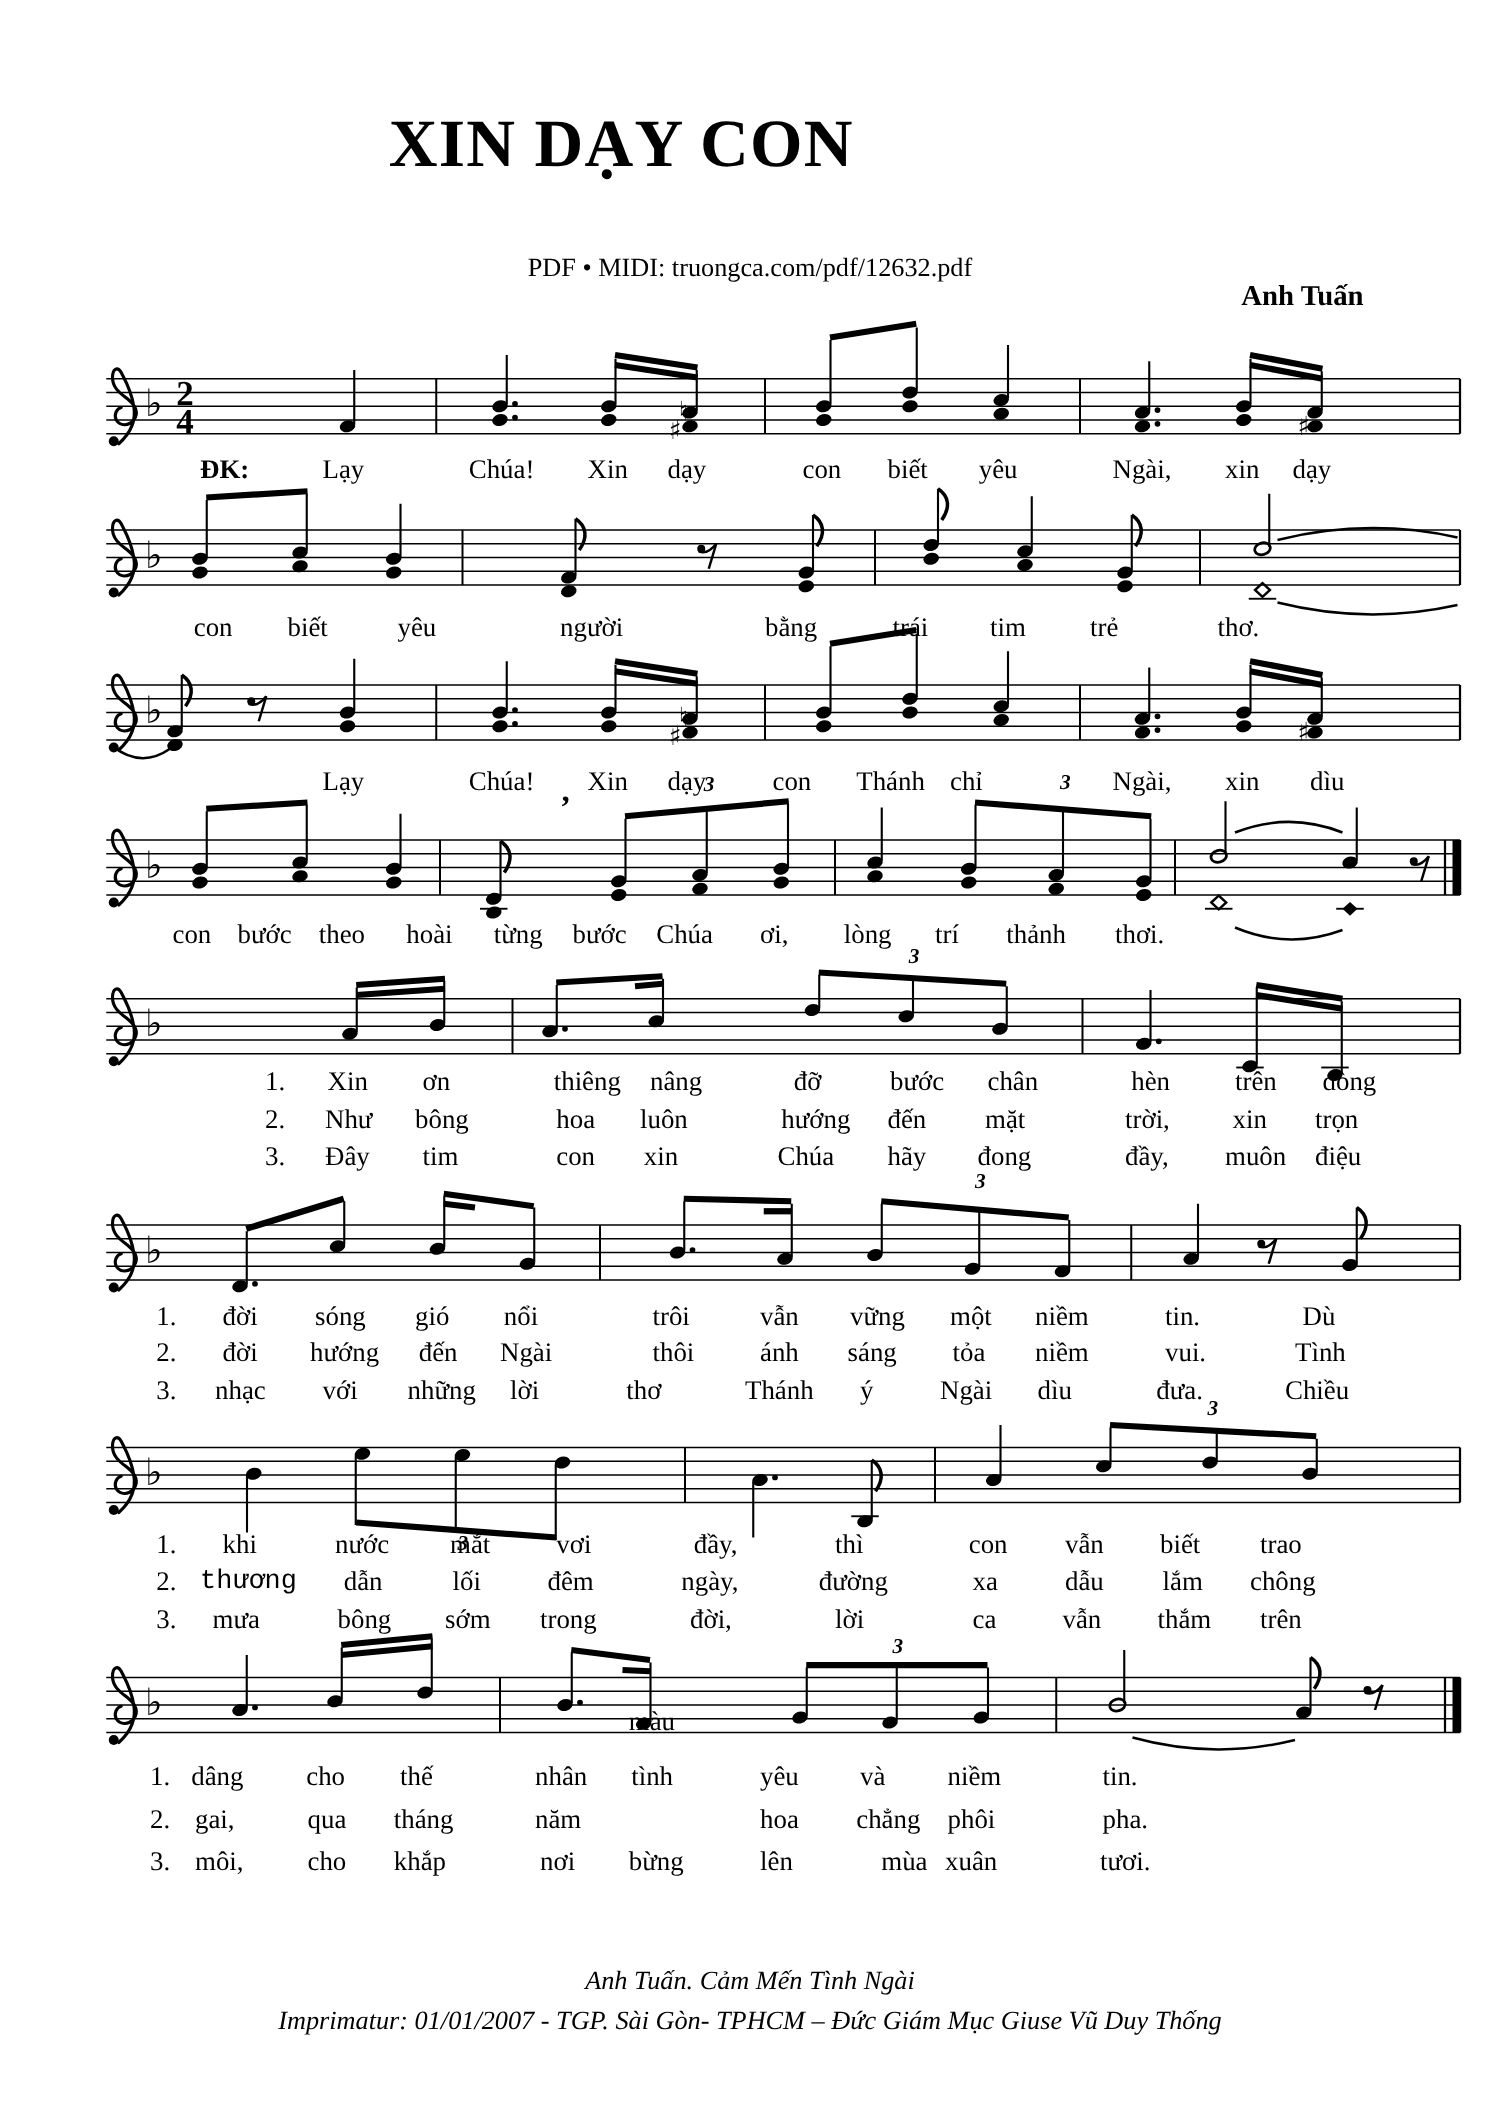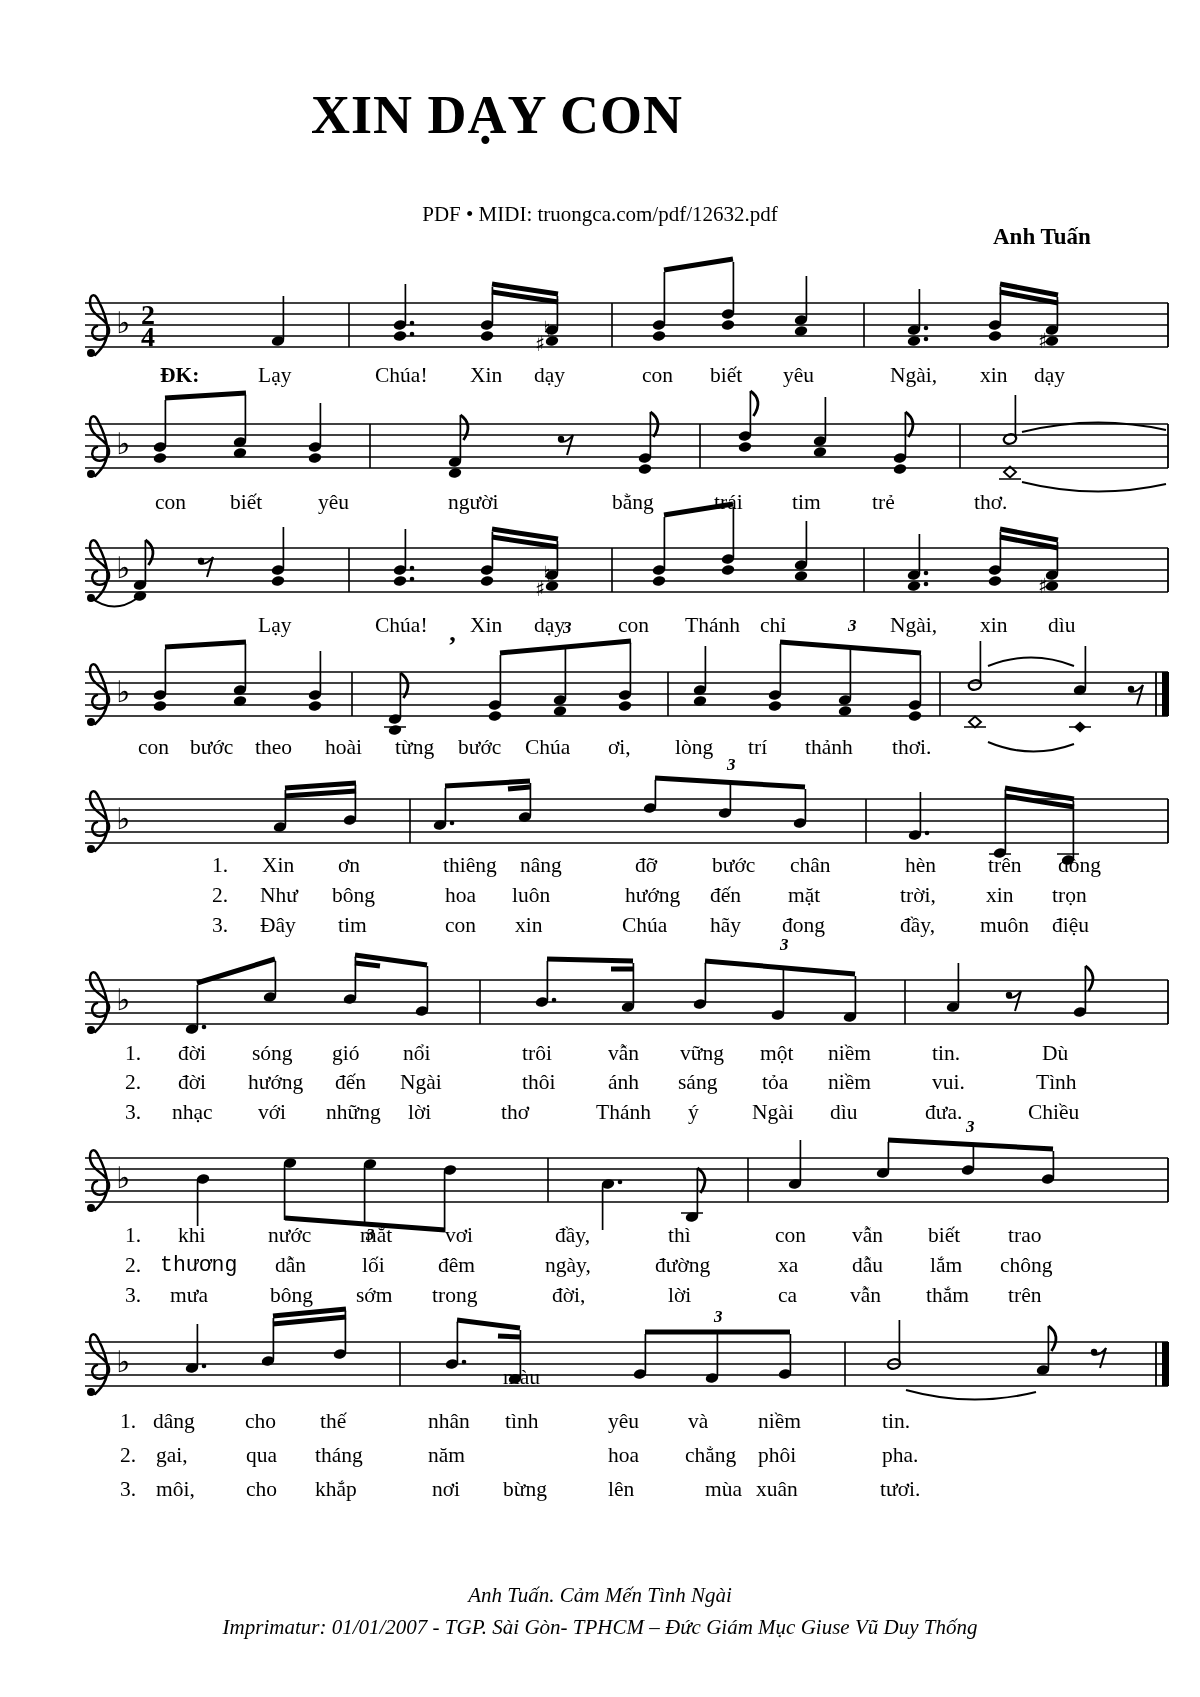--- a/index.html
+++ b/index.html
@@ -5,21 +5,21 @@
   html,body{margin:0;padding:0;background:#888;}
   .page{position:relative;width:1200px;height:1697px;background:#ffffff;margin:0 auto;
         font-family:"Liberation Serif", serif;color:#000;overflow:hidden;}
   .title{position:absolute;top:84px;left:0;width:994px;text-align:center;
          font-size:54px;font-weight:bold;letter-spacing:1px;}
   .subtitle{position:absolute;top:202px;left:0;width:1200px;text-align:center;font-size:21px;}
   .composer{position:absolute;top:224px;left:993px;width:110px;font-size:23px;font-weight:bold;white-space:nowrap;}
   #score{position:absolute;left:0;top:0;width:1200px;height:1697px;}
   .lyric-word{position:absolute;font-size:21.5px;white-space:nowrap;line-height:28px;}
   .lyric-word.b{font-weight:bold;}
-  .footer{position:absolute;left:0;width:1200px;text-align:center;font-style:italic;font-size:21px;line-height:32px;margin-top:11px;}
+  .footer{position:absolute;left:0;width:1200px;text-align:center;font-style:italic;font-size:21px;line-height:32px;}
 </style>
 </head>
 <body>
 
 <div class="page">
   <div class="title">XIN DẠY CON</div>
   <div class="subtitle">PDF • MIDI: truongca.com/pdf/12632.pdf</div>
   <div class="composer">Anh Tuấn</div>
   <svg id="score" viewBox="0 0 1200 1697">
       <g>

